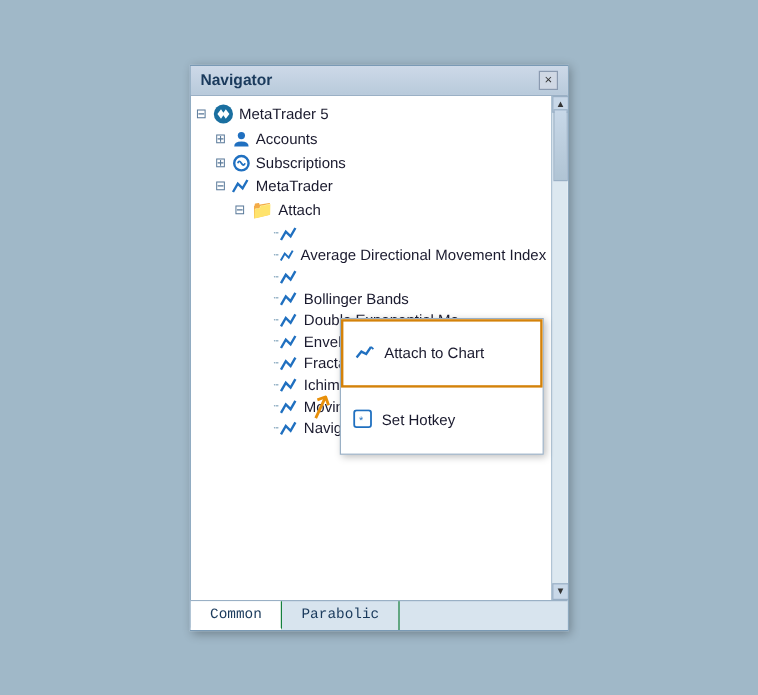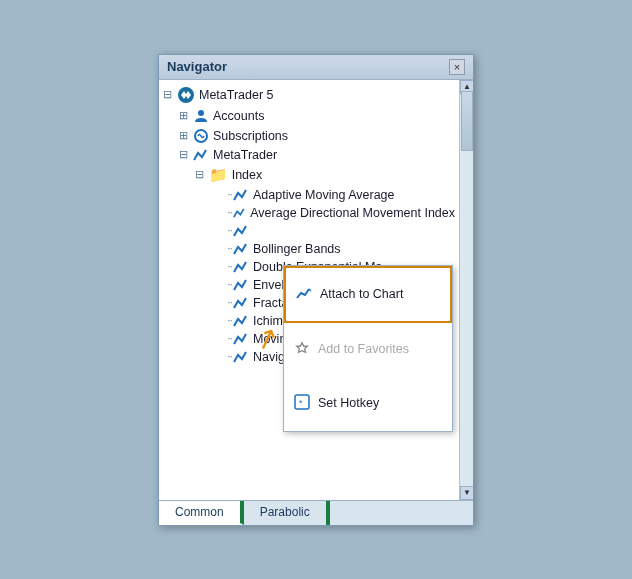--- a/index.html
+++ b/index.html
@@ -130,21 +130,22 @@
     .bottom-tabs {
       display: flex;
       background: #d8e4ee;
       border-top: 1px solid #9ab0c5;
     }
     .tab {
       padding: 4px 16px;
       font-size: 12px;
       color: #1a3a5c;
       cursor: pointer;
-      border-right: 4px solid #15803d;
+      border-right: 1px solid #15803d;
+      font-family: Liberation Mono, monospace;
     }
     .tab.active {
       background: white;
       border-bottom: 2px solid white;
     }
 
     
     .context-menu {
       position: absolute;
       right: 20px;
@@ -237,29 +238,28 @@
         <span class="expand-icon">⊟</span>
         <svg width="16" height="14" viewBox="0 0 16 14" style="margin-right:4px">
           <polyline points="1,12 5,5 9,9 13,2" fill="none" stroke="#2070c0" stroke-width="2"></polyline>
         </svg>
         <span class="tree-label">MetaTrader</span>
       </div>
 
       <div class="tree-item indent-3">
         <span class="expand-icon">⊟</span>
         <span class="folder-icon">📁</span>
-        <span class="tree-label">Index</span>
-      </div>
-
-      <div class="tree-item indent-5">
-        <span class="dotted-line">···</span>
-        <svg width="16" height="14" viewBox="0 0 16 14" style="margin-right:4px">
-          <polyline points="1,12 5,5 9,9 13,2" fill="none" stroke="#2070c0" stroke-width="2"></polyline>
-        </svg>
-        <span class="tree-label">Adaptive Moving Average</span>
+        <span class="tree-label">Attach</span>
+      </div>
+
+      <div class="tree-item indent-5">
+        <span class="dotted-line">···</span>
+        <svg width="16" height="14" viewBox="0 0 16 14" style="margin-right:4px">
+          <polyline points="1,12 5,5 9,9 13,2" fill="none" stroke="#2070c0" stroke-width="2"></polyline>
+        </svg>
       </div>
 
       <div class="tree-item indent-5">
         <span class="dotted-line">···</span>
         <svg width="16" height="14" viewBox="0 0 16 14" style="margin-right:4px">
           <polyline points="1,12 5,5 9,9 13,2" fill="none" stroke="#2070c0" stroke-width="2"></polyline>
         </svg>
         <span class="tree-label">Average Directional Movement Index</span>
       </div>
 
@@ -343,28 +343,20 @@
       <div class="context-menu-item attach-to-chart-item">
         <span class="context-menu-icon">
           <svg width="16" height="14" viewBox="0 0 16 14">
             <polyline points="1,12 5,7 9,9 13,3" fill="none" stroke="#2070c0" stroke-width="2"></polyline>
             <line x1="13" y1="3" x2="15" y2="5" stroke="#2070c0" stroke-width="1.5"></line>
           </svg>
         </span>
         <span>Attach to Chart</span>
       </div>
 
-      <div class="context-menu-item" style="color:#aaa; overflow:hidden;">
-        <span class="context-menu-icon">
-          <svg width="16" height="14" viewBox="0 0 16 16">
-            <polygon points="8,2 10,6 14,6 11,9 12,13 8,11 4,13 5,9 2,6 6,6" fill="none" stroke="#888" stroke-width="1.5"></polygon>
-          </svg>
-        </span>
-        <span>Add to Favorites</span>
-      </div>
 
       <div class="context-menu-item">
         <span class="context-menu-icon">
           <svg width="16" height="16" viewBox="0 0 16 16">
             <rect x="1" y="1" width="14" height="14" rx="2" fill="none" stroke="#2070c0" stroke-width="1.5"></rect>
             <text x="5" y="12" font-size="9" fill="#2070c0" font-family="Arial">*</text>
           </svg>
         </span>
         <span>Set Hotkey</span>
       </div>

